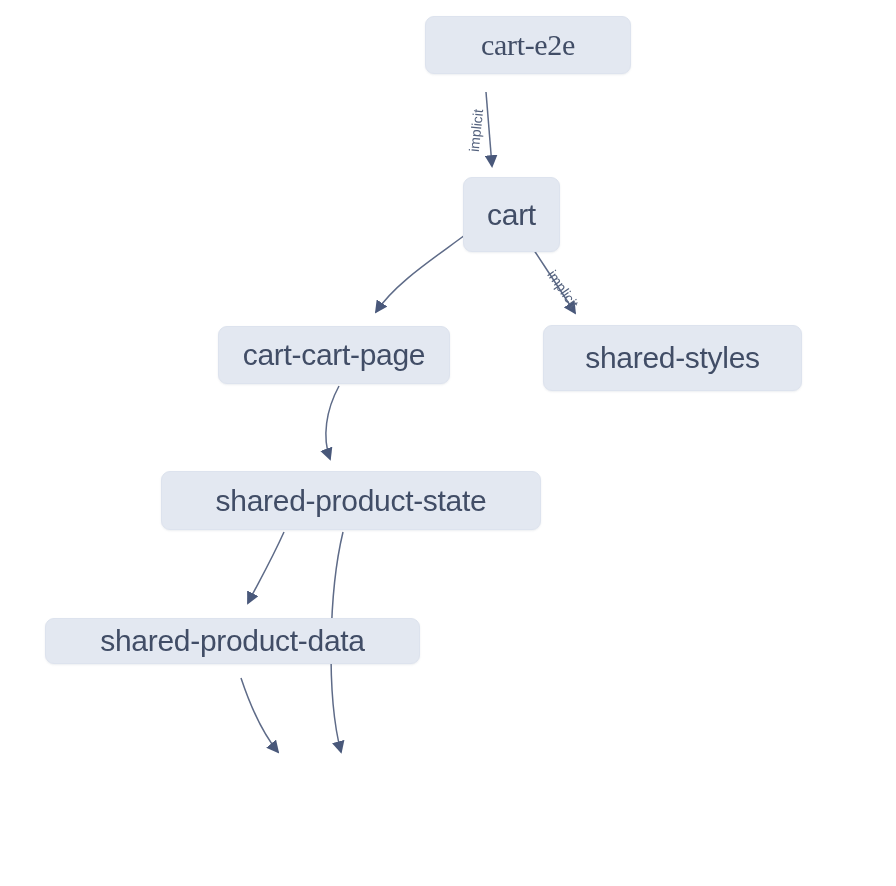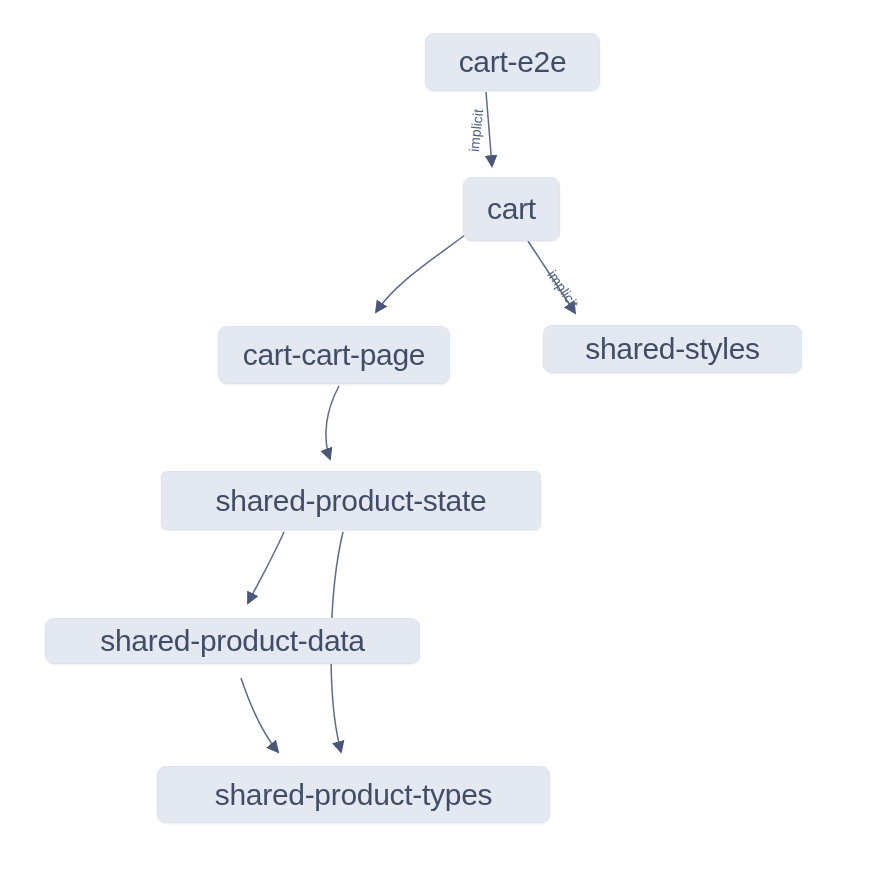--- a/index.html
+++ b/index.html
@@ -38,25 +38,25 @@
     border:1px solid #dde3ee;
     border-radius:9px;
     box-shadow:0 1px 2px rgba(100,116,139,0.12);
     color:#414d66;
     font-size:30px;
     letter-spacing:-0.3px;
     cursor:pointer;
     box-sizing:border-box;
     white-space:nowrap;
   }
-  #n-cart-e2e             {left:425px; top:33px;  width:175px; height:58px;}
-  #n-cart                 {left:463px; top:177px; width:97px;  height:64px;}
+  #n-cart-e2e             {left:425px; top:16px;  width:206px; height:58px;font-family:Liberation Serif, serif;}
+  #n-cart                 {left:463px; top:177px; width:97px;  height:75px;}
   #n-cart-cart-page       {left:218px; top:326px; width:232px; height:58px;}
-  #n-shared-styles        {left:543px; top:325px; width:259px; height:48px;}
-  #n-shared-product-state {left:161px; top:471px; width:380px; height:59px;border-radius:6px;}
+  #n-shared-styles        {left:543px; top:325px; width:259px; height:66px;}
+  #n-shared-product-state {left:161px; top:471px; width:380px; height:59px;}
   #n-shared-product-data  {left:45px;  top:618px; width:375px; height:46px;}
   #n-shared-product-types {left:157px; top:766px; width:393px; height:57px;}
 </style>
 </head>
 <body>
 
 <div class="canvas">
 
   <svg class="edge-layer" width="896" height="886" viewBox="0 0 896 886">
     <defs>
@@ -88,17 +88,14 @@
   </div>
   <div class="node" id="n-shared-styles">
     <span>shared-styles</span>
   </div>
   <div class="node" id="n-shared-product-state">
     <span>shared-product-state</span>
   </div>
   <div class="node" id="n-shared-product-data">
     <span>shared-product-data</span>
   </div>
-  <div class="node" id="n-shared-product-types">
-    <span>shared-product-types</span>
-  </div>
 
 </div>
 
 </body></html>

